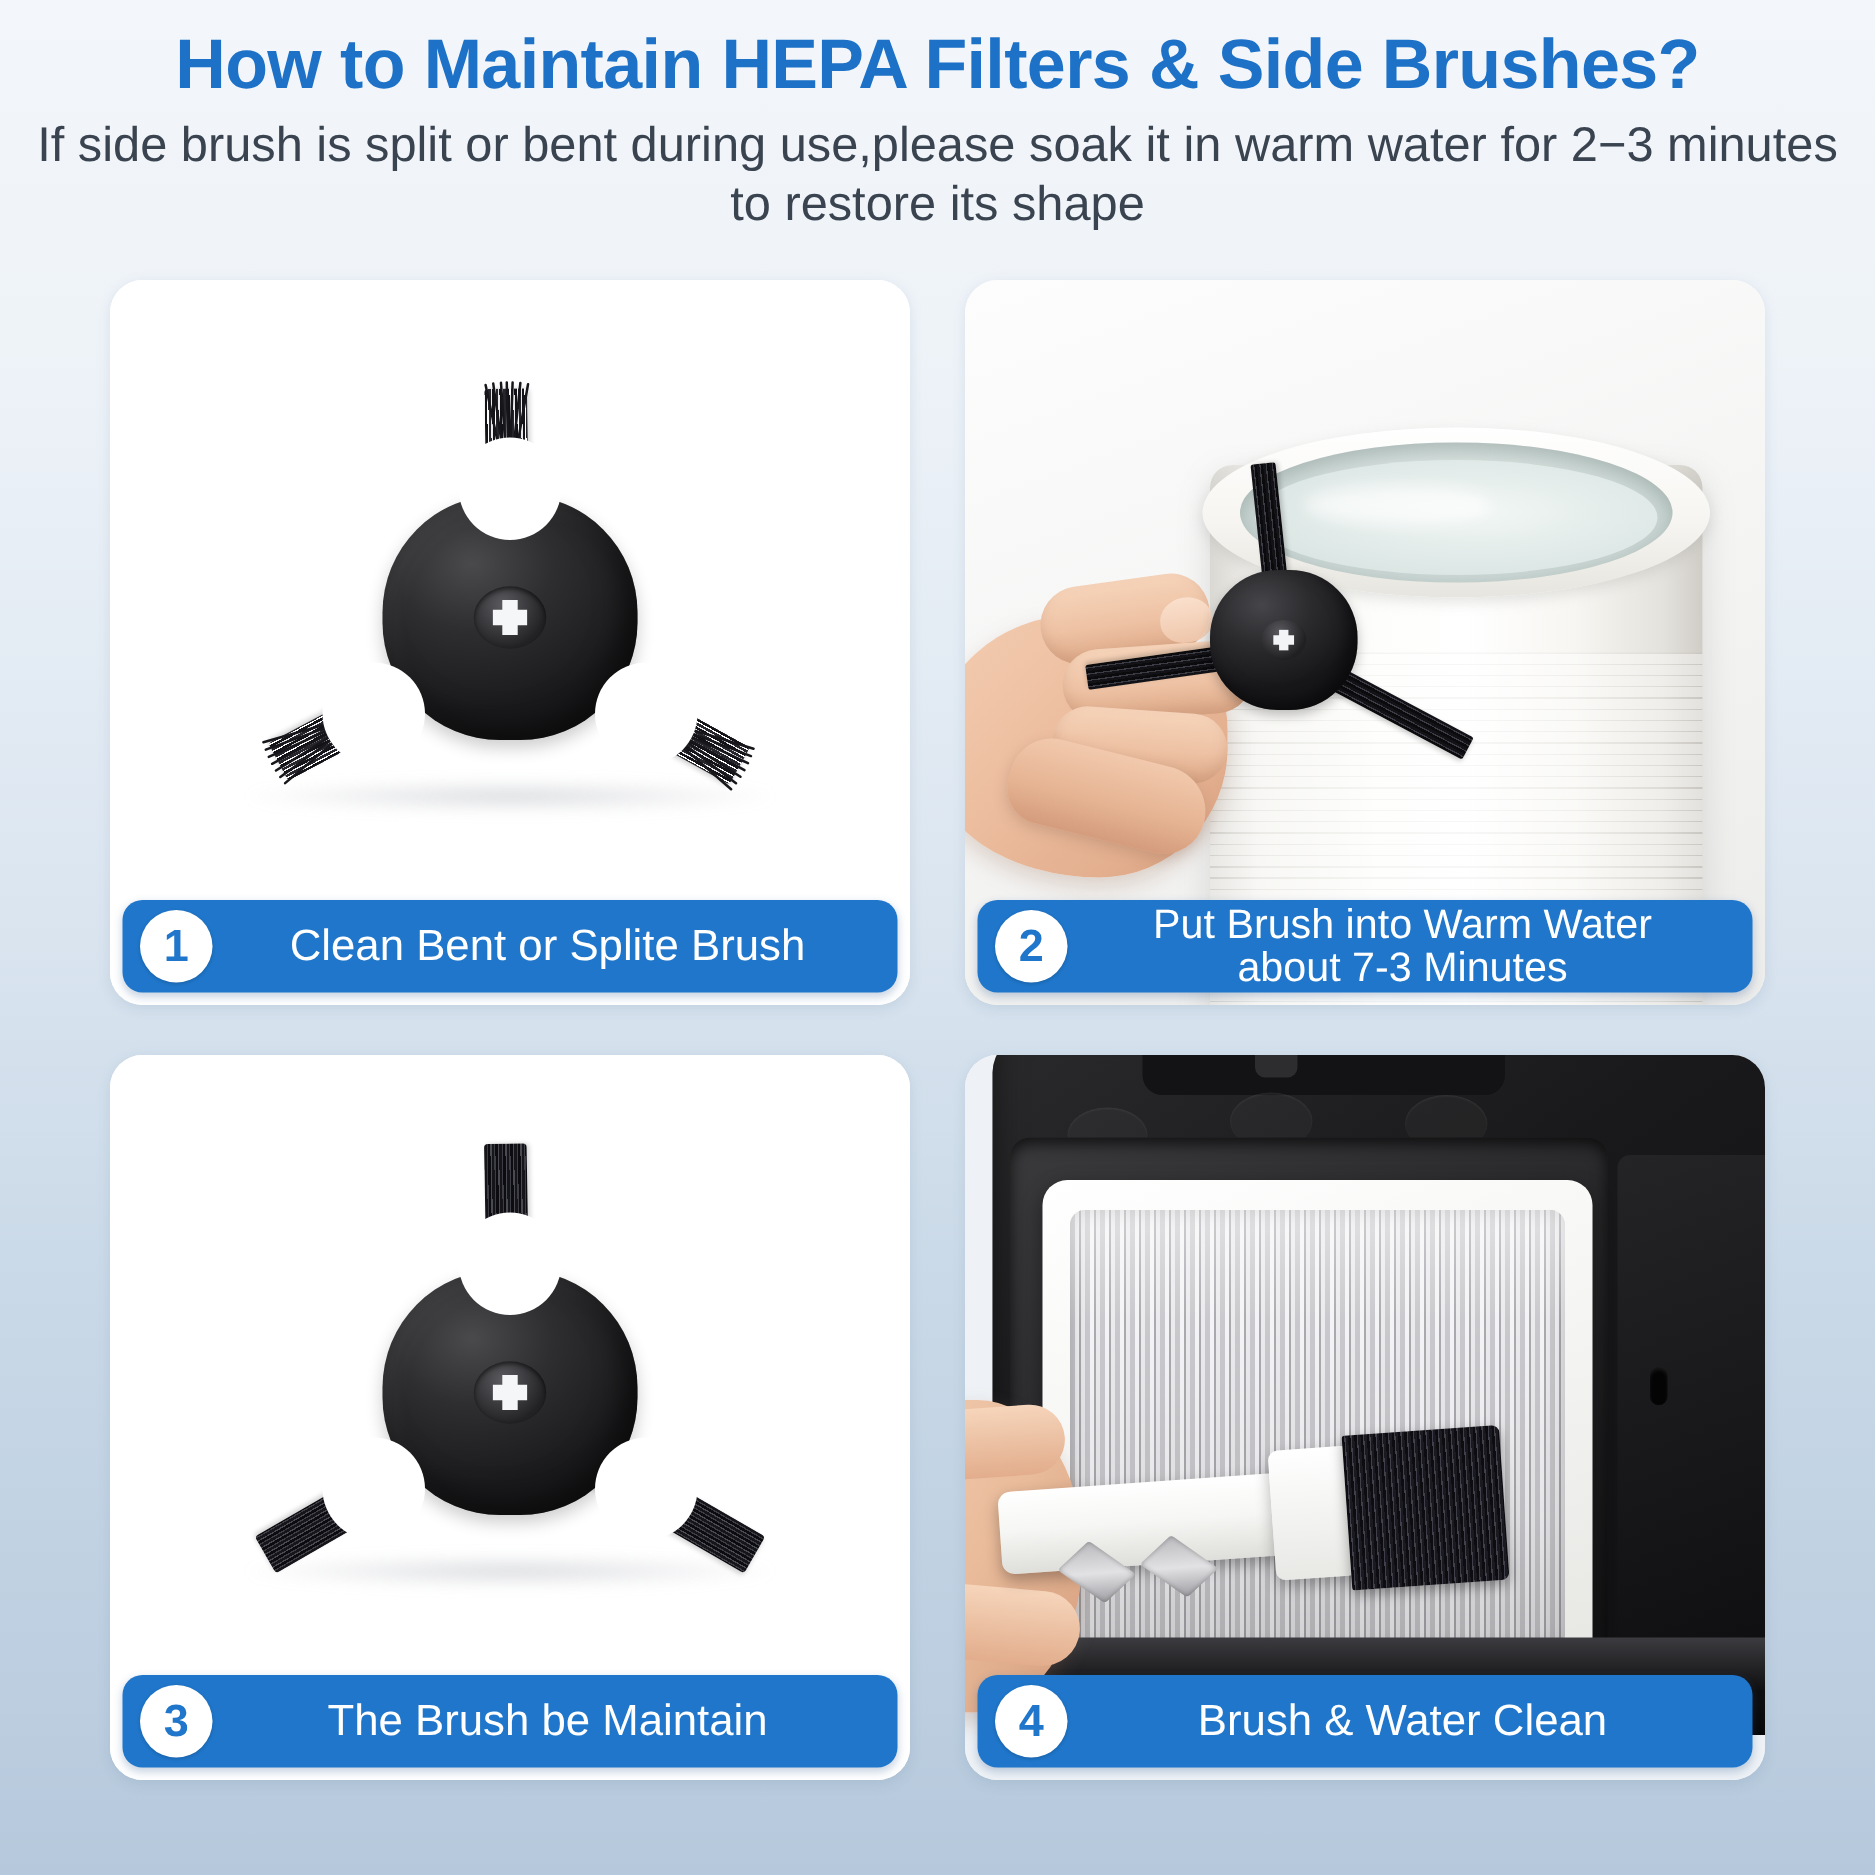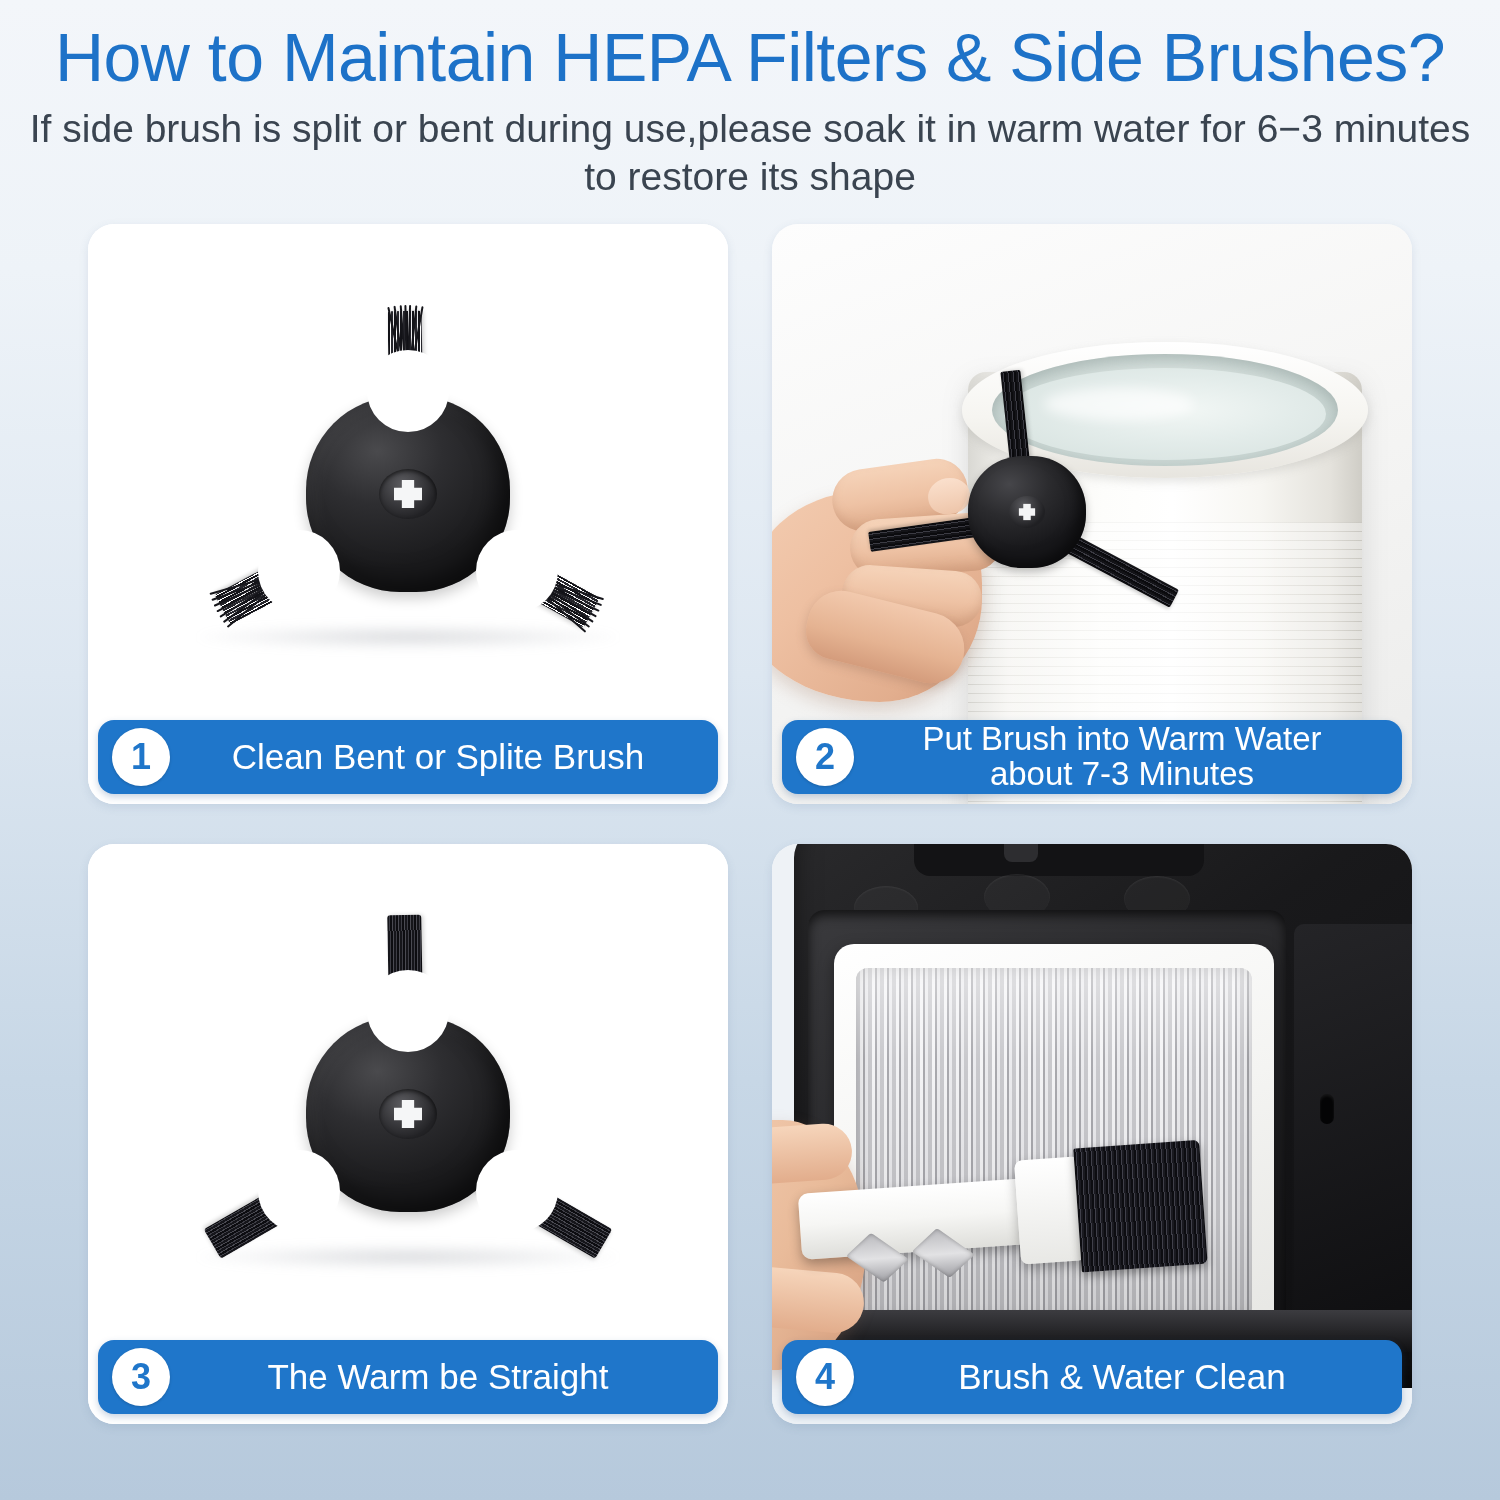--- a/index.html
+++ b/index.html
@@ -13,22 +13,22 @@
     position: relative;
   }
 
   
   .header {
     width: 1500px;
     padding-top: 22px;
     text-align: center;
   }
   .page-title {
-    font-size: 68px;
-    font-weight: normal;
+    font-size: 56px;
+    font-weight: bold;
     color: #1d72c8;
     letter-spacing: -0.5px;
     line-height: 1.05;
     white-space: nowrap;
   }
   .page-subtitle {
     margin-top: 12px;
     font-size: 39px;
     color: #3a4450;
     line-height: 1.22;
@@ -512,21 +512,21 @@
     border-radius: 30px;
   }
   .p4-f1 { left: 56px; top: 6px;  width: 120px; height: 56px; transform: rotate(-4deg); }
   .p4-f2 { left: 62px; top: 150px; width: 126px; height: 60px; transform: rotate(5deg); }
 </style>
 </head>
 <body>
 
 <div class="header">
   <div class="page-title">How to Maintain HEPA Filters &amp; Side Brushes?</div>
-  <div class="page-subtitle">If side brush is split or bent during use,please soak it in warm water for 6−3 minutes to restore its shape</div>
+  <div class="page-subtitle">If side brush is split or bent during use,please soak it in warm water for 2−3 minutes to restore its shape</div>
 </div>
 
 <div class="grid">
 
   <div class="card">
     <div class="stage">
       <div class="brush-scene bs-white">
         <div class="floor-shadow"></div>
         <div class="brush-wrap">
 
@@ -652,21 +652,21 @@
             <div class="hub-notch n3"></div>
             <div class="hub-hole-ring">
               <div class="hub-hole"></div>
             </div>
           </div>
         </div>
       </div>
     </div>
     <div class="caption-bar">
       <div class="num-circle">3</div>
-      <div class="caption-text">The Warm be Straight</div>
+      <div class="caption-text">The Brush be Maintain</div>
     </div>
   </div>
 
   <div class="card photo-dark">
     <div class="stage">
       <div class="p4-bg"></div>
 
       <div class="robot-body">
         <div class="robot-top-tab"></div>
         <div class="robot-top-tab2"></div>

